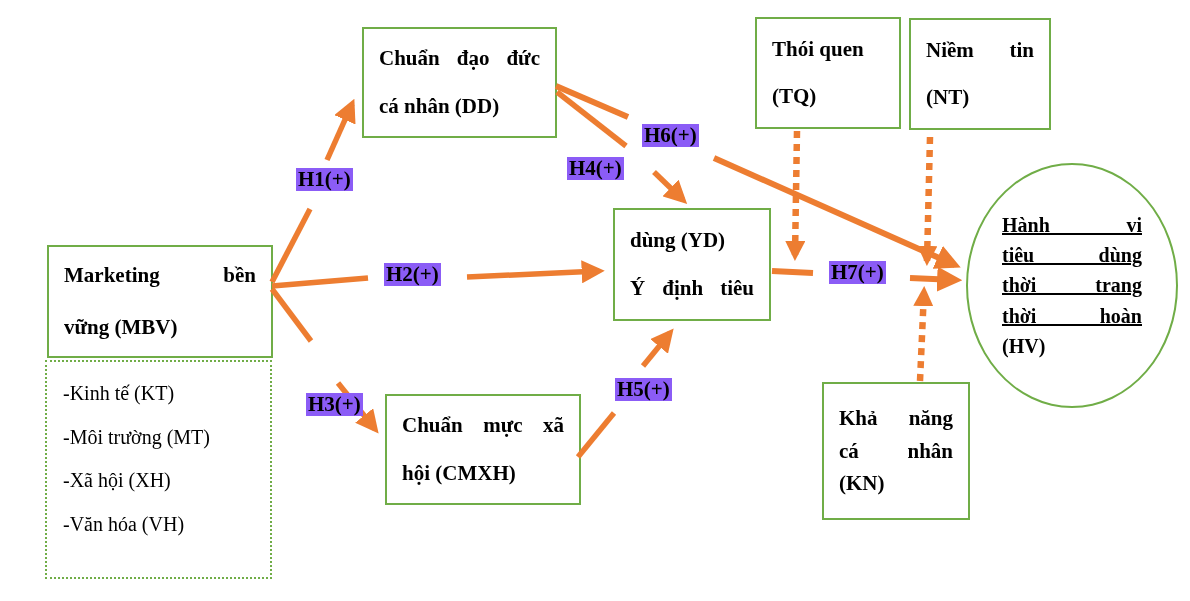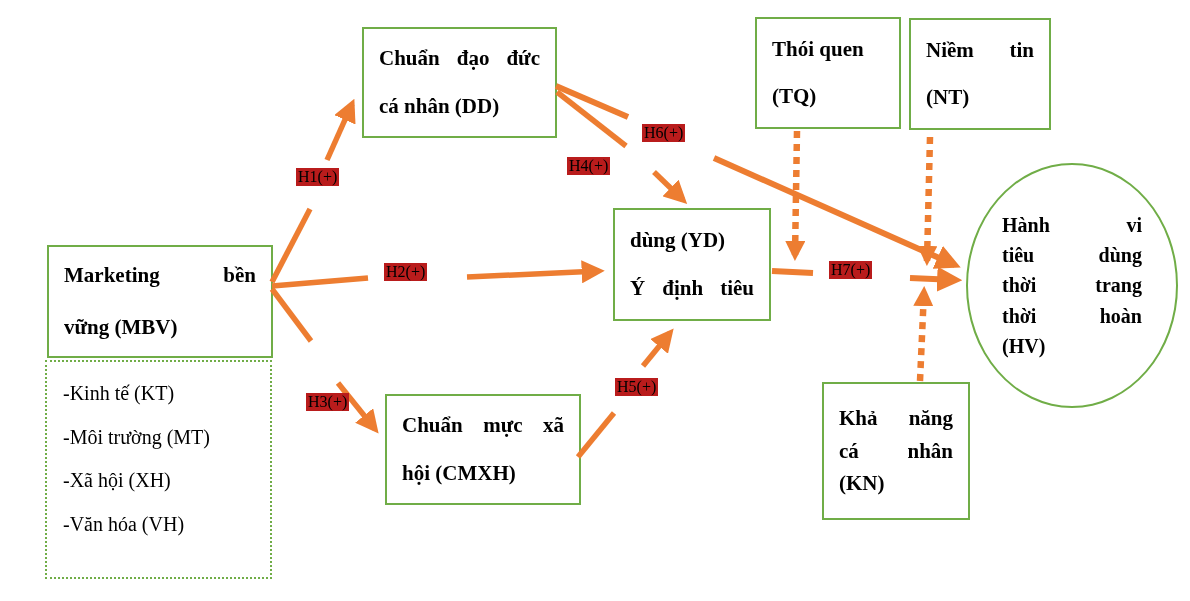--- a/index.html
+++ b/index.html
@@ -16,29 +16,29 @@
   .node .ln{width:100%;text-align:left;text-align-last:left;line-height:2.25;white-space:nowrap;}
   .node .ln.just{text-align:justify;text-align-last:justify;white-space:normal;}
   #box-mbv .ln{line-height:2.45;}
   #box-kn .ln{line-height:1.55;}
   #ellipse-hv{
     position:absolute;background:#ffffff;border:2px solid #70AD47;border-radius:50%;
     box-sizing:border-box;display:flex;flex-direction:column;justify-content:center;
     font-weight:bold;font-size:20px;padding:0 34px;z-index:2;
   }
   #ellipse-hv .ln{width:100%;line-height:1.52;text-align:left;}
-  #ellipse-hv .ln.just{text-align:justify;text-align-last:justify;}
+  #ellipse-hv .ln.just{text-align:justify;text-align-last:justify;text-decoration:underline;}
   .dims{
     position:absolute;border:2px dotted #70AD47;box-sizing:border-box;background:#ffffff;
     font-weight:normal;font-size:20px;padding:10px 6px 0 16px;z-index:1;
   }
   .dims .item{line-height:2.18;white-space:nowrap;}
   .hlabel{
-    position:absolute;font-weight:normal;font-size:16px;line-height:1;z-index:6;
-    background:#b91c1c;padding:1px 2px;white-space:nowrap;
+    position:absolute;font-weight:bold;font-size:21px;line-height:1;z-index:6;
+    background:#8b5cf6;padding:1px 2px;white-space:nowrap;
   }
 </style>
 </head>
 <body>
 
 <div class="canvas">
 
   <svg class="arrows" viewBox="0 0 1190 601" xmlns="http://www.w3.org/2000/svg">
     <defs>
       <marker id="ah" viewBox="0 0 10 10" refX="7.5" refY="5" markerWidth="4.2" markerHeight="4.2" orient="auto">

